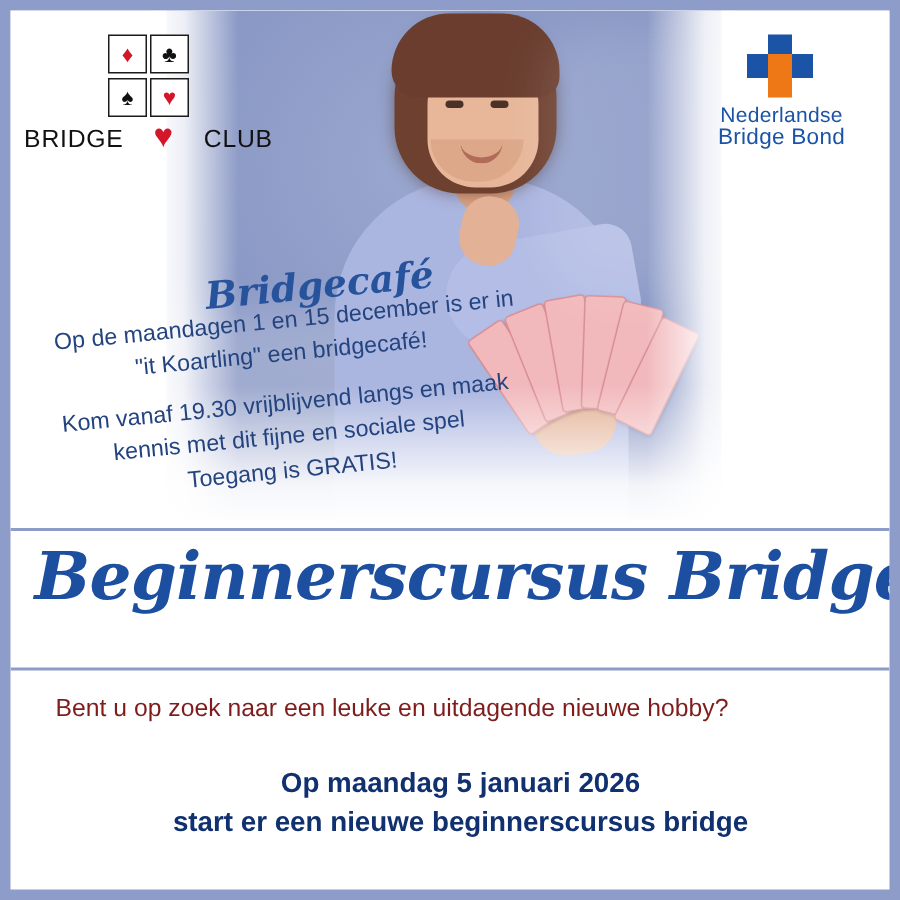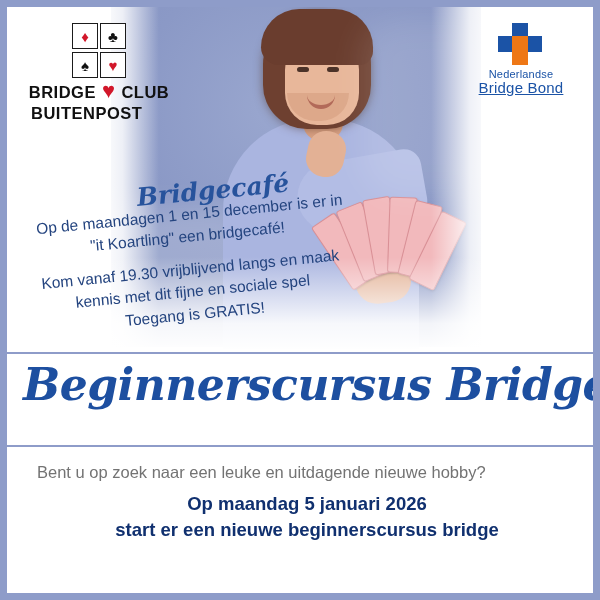--- a/index.html
+++ b/index.html
@@ -245,24 +245,24 @@
     align-items: center;
     justify-content: center;
     font-size: 15px;
     line-height: 1;
     background: #fff;
   }
   .suit-cell.red { color: #d2172a; }
   .suit-cell.black { color: #111; }
   .club-name-line {
     display: flex;
-    align-items: center;
+    align-items: flex-end;
     justify-content: center;
-    gap: 6px;
-    font-weight: bold;
+    gap: 20px;
+    font-weight: normal;
     font-size: 16.5px;
     letter-spacing: .5px;
     color: #111;
   }
   .club-name-line .heart {
     color: #d2172a;
     font-size: 22px;
     line-height: 1;
     position: relative;
     top: -1px;
@@ -294,31 +294,30 @@
   .nbb-mark span {
     position: absolute;
     display: block;
   }
   .nbb-b1 { left: 14px; top: 0;   width: 16px; height: 16px; background: #1b53a6; }
   .nbb-b2 { left: 0;    top: 13px; width: 16px; height: 16px; background: #1b53a6; }
   .nbb-b3 { left: 28px; top: 13px; width: 16px; height: 16px; background: #1b53a6; }
   .nbb-o1 { left: 14px; top: 13px; width: 16px; height: 16px; background: #ee7716; }
   .nbb-o2 { left: 14px; top: 26px; width: 16px; height: 16px; background: #ee7716; }
   .nbb-text1 {
-    font-size: 11px;
+    font-size: 14px;
     color: #1b53a6;
     letter-spacing: .2px;
   }
   .nbb-text2 {
     font-size: 15px;
     color: #1b53a6;
     font-weight: normal;
     letter-spacing: .2px;
     line-height: 1.05;
-    text-decoration: underline;
   }
 
   
   .cafe-block {
     position: absolute;
     left: 34px;
     top: 176px;
     width: 400px;
     color: #1d3f8f;
   }
@@ -383,24 +382,24 @@
   .body-block {
     position: absolute;
     left: 30px;
     top: 452px;
     width: 540px;
     color: #1f3f86;
   }
   .body-line {
     font-size: 16.5px;
     line-height: 1.67;
-    color: #737373;
+    color: #7f1d1d;
   }
   .body-emph {
-    margin-top: 4px;
+    margin-top: 22px;
     text-align: center;
     font-size: 18.5px;
     font-weight: bold;
     line-height: 1.42;
     color: #10306f;
   }
 </style>
 </head>
 <body>
 
@@ -441,21 +440,20 @@
     </div>
     <div class="suit-box">
       <div class="suit-cell black">♠</div>
       <div class="suit-cell red">♥</div>
     </div>
     <div class="club-name-line">
       <span>BRIDGE</span>
       <span class="heart">♥</span>
       <span>CLUB</span>
     </div>
-    <div class="club-name-line2">BUITENPOST</div>
   </div>
 
   <div class="nbb-logo">
     <div class="nbb-mark">
       <span class="nbb-b1"></span>
       <span class="nbb-b2"></span>
       <span class="nbb-b3"></span>
       <span class="nbb-o1"></span>
       <span class="nbb-o2"></span>
     </div>

